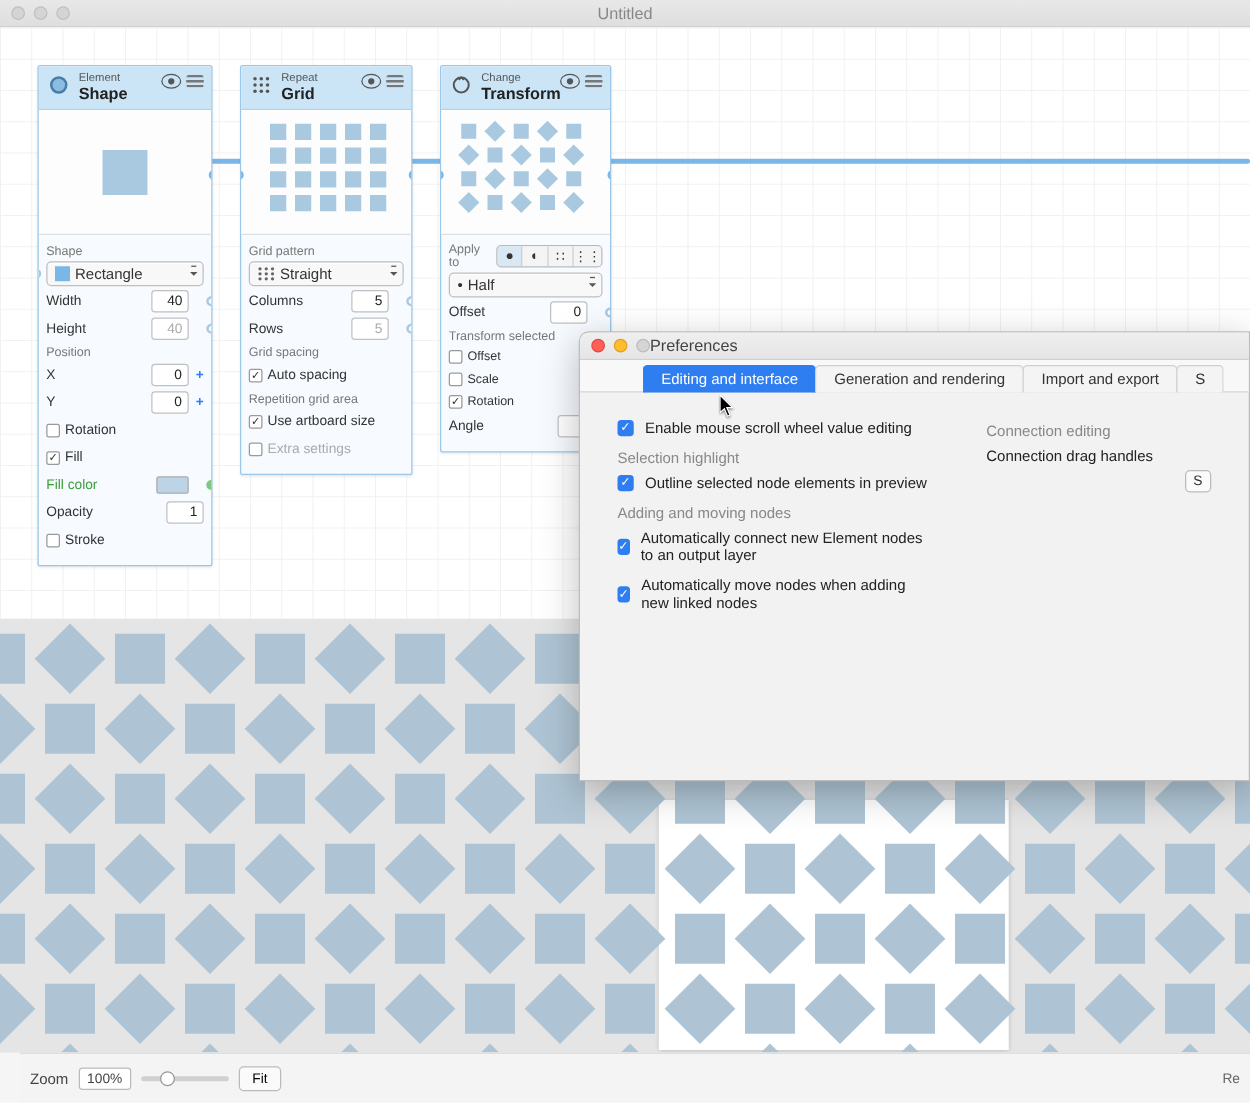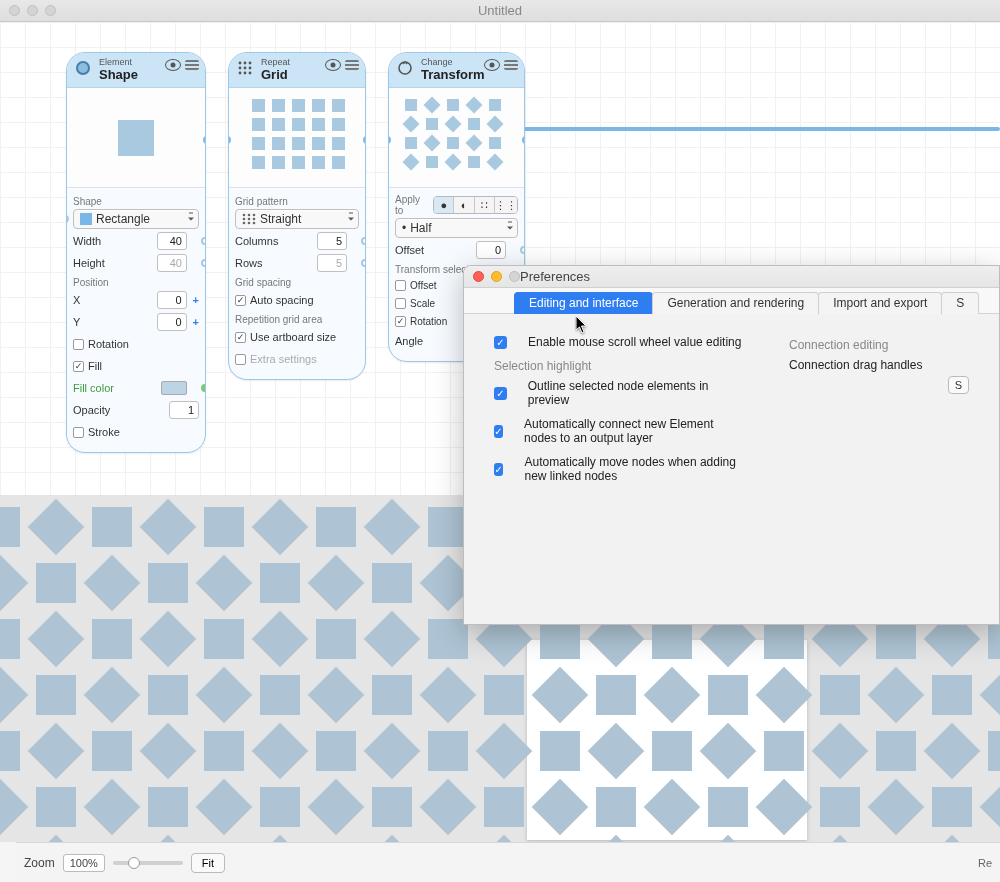--- a/index.html
+++ b/index.html
@@ -11,21 +11,21 @@
   .traffic span { width: 11px; height: 11px; border-radius: 50%; background: #d4d4d4; border: 1px solid #c0c0c0; }
   .titlebar .title { position: absolute; left: 0; right: 0; text-align: center; color: #888; font-size: 13px; pointer-events: none; }
 
   
   .canvas { position: absolute; top: 22px; left: 0; right: 0; height: 473px; background: #fff;
     background-image: linear-gradient(#f1f1f1 1px, transparent 1px), linear-gradient(90deg, #f1f1f1 1px, transparent 1px);
     background-size: 25px 25px; }
   .wire { position: absolute; height: 4px; background: #7ab6e6; border-radius: 2px; }
 
   
-  .node { position: absolute; background: #f7fbff; border: 1px solid #9bc8ea; border-radius: 19px; box-shadow: 0 1px 2px rgba(0,0,0,.08); overflow: hidden; margin-left: 36px; }
+  .node { position: absolute; background: #f7fbff; border: 1px solid #9bc8ea; border-radius: 2px; box-shadow: 0 1px 2px rgba(0,0,0,.08); overflow: hidden; }
   .node-head { background: #cbe5f7; padding: 4px 8px 5px 32px; position: relative; border-bottom: 1px solid #b2d5ef; }
   .node-head .cat { font-size: 9px; color: #555; line-height: 10px; }
   .node-head .name { font-size: 13px; font-weight: 600; color: #222; line-height: 15px; }
   .node-head .head-icon { position: absolute; left: 6px; top: 5px; width: 20px; height: 20px; display:flex; align-items:center; justify-content:center; }
   .node-head .head-tools { position: absolute; right: 6px; top: 6px; display:flex; gap:4px; align-items:center; }
   .eye-icon::before { content:""; display:block; width:14px; height:10px; border:1.5px solid #555; border-radius: 80% 80% 80% 80%; position:relative; }
   .eye-icon::after { content:""; display:block; width:5px; height:5px; background:#555; border-radius:50%; position:absolute; left:50%; top:50%; transform:translate(-50%,-50%); }
   .eye-icon { position: relative; width:16px; height:12px; }
   .menu-icon { width:14px; height:10px; border-top:2px solid #777; border-bottom:2px solid #777; position:relative; border-radius:2px; }
   .menu-icon::before { content:""; position:absolute; top:2px; left:0; right:0; height:2px; background:#777; }
@@ -67,21 +67,21 @@
   .prefs-titlebar .traffic span.gray { background:#d5d5d5; border-color:#bcbcbc; }
   .prefs-titlebar .title { color:#444; font-size:13px; }
   .prefs-tabs { height:26px; background:#f8f8f8; border-bottom:1px solid #d4d4d4; display:flex; align-items:stretch; padding: 3px 50px 0; gap:0; }
   .prefs-tabs .tab { padding: 3px 14px 0; font-size:12px; color:#333; border:1px solid #cfcfcf; border-bottom:none; background:#f4f4f4; position:relative; top:1px; border-radius:4px 4px 0 0; margin-left:-1px; white-space:nowrap; }
   .prefs-tabs .tab:first-child { margin-left:0; }
   .prefs-tabs .tab.active { background:#2f7ef1; color:#fff; border-color:#2f7ef1; }
   .prefs-body { padding: 16px 30px; font-size:12px; color:#333; display:flex; gap:40px; }
   .prefs-col { flex:1; }
   .prefs-col.col2 { flex: 0 0 180px; }
   .prefs-section-title { color:#888; font-size:12px; margin: 8px 0 6px; }
-  .prefs-check-row { display:flex; align-items:center; gap:21px; margin: 5px 0 10px; font-size:12px; color:#222; }
+  .prefs-check-row { display:flex; align-items:center; gap:9px; margin: 5px 0 10px; font-size:12px; color:#222; }
   .mac-chk { width:13px; height:13px; border-radius:3px; display:inline-flex; align-items:center; justify-content:center; font-size:10px; color:#fff; }
   .mac-chk.on { background:#2f7ef1; }
   .mac-chk.on::after { content:"✓"; }
   .mac-chk.off { background:#fff; border:1px solid #b5b5b5; }
   .prefs-col .plain-label { color:#222; margin:4px 0; }
   .seg-btn-partial { border:1px solid #bbb; border-radius:4px; padding:2px 6px; font-size:11px; background:#fafafa; }
   .cursor { position:absolute; left:576px; top:316px; pointer-events:none; }
   .cursor svg { filter: drop-shadow(0 1px 1px rgba(0,0,0,.5)); }
 
   .sq-ico { width:12px; height:12px; background:#7ab6e6; }
@@ -534,20 +534,21 @@
           <span class="mac-chk on"></span>
           <span>Enable mouse scroll wheel value editing</span>
         </div>
 
       <div class="prefs-section-title">Selection highlight</div>
       <div class="prefs-check-row">
           <span class="mac-chk on"></span>
           <span>Outline selected node elements in preview</span>
         </div>
 
+      <div class="prefs-section-title">Adding and moving nodes</div>
       <div class="prefs-check-row">
           <span class="mac-chk on"></span>
           <span>Automatically connect new Element nodes to an output layer</span>
         </div>
       <div class="prefs-check-row">
           <span class="mac-chk on"></span>
           <span>Automatically move nodes when adding new linked nodes</span>
         </div>
     </div>
     <div class="prefs-col col2">

